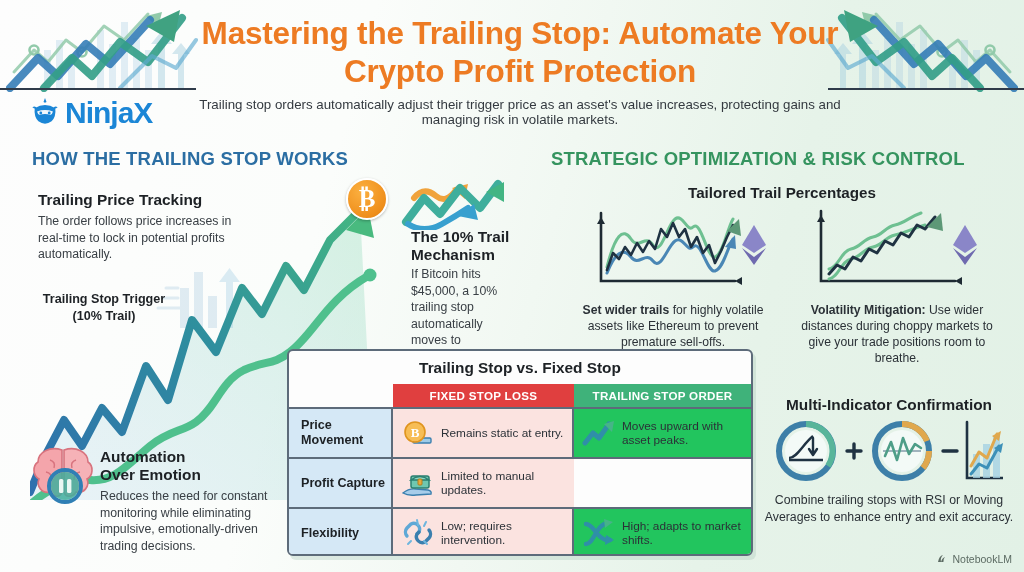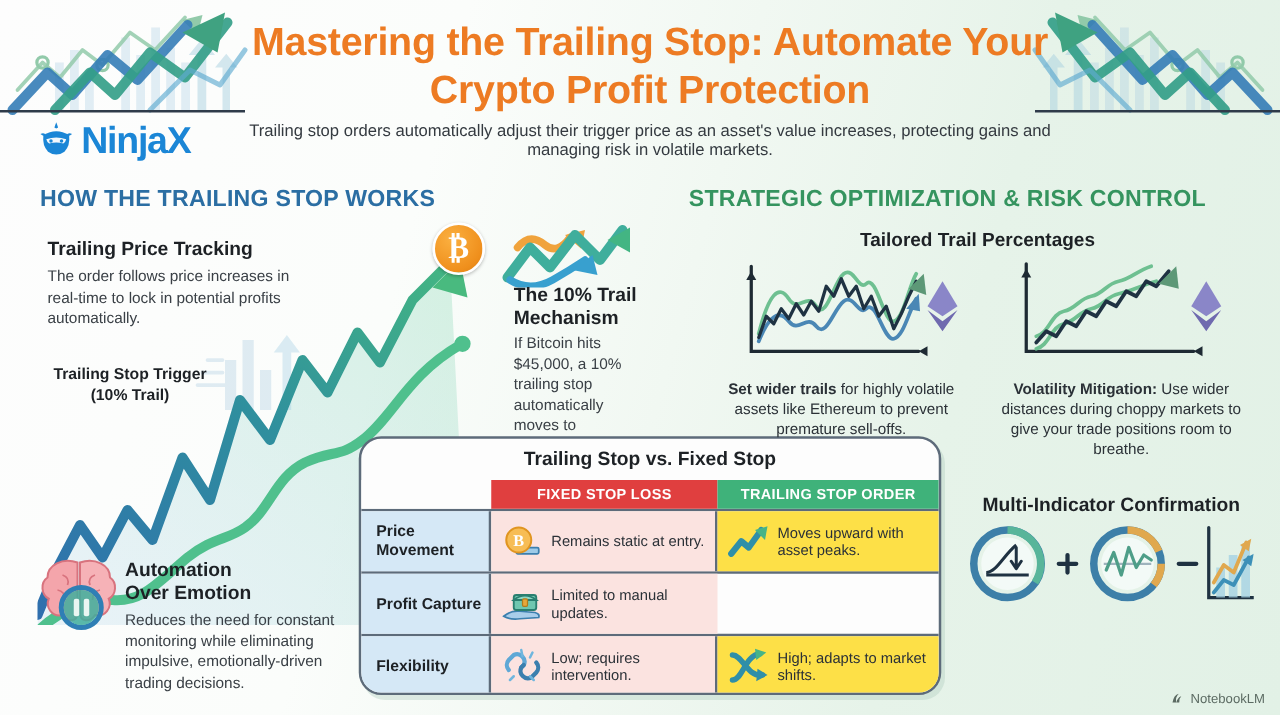--- a/index.html
+++ b/index.html
@@ -83,21 +83,21 @@
   #mech-body  { position: absolute; top: 96px; left: 411px; width: 100px; }
 
   
   #brain-icon { position: absolute; top: 274px; left: 30px; width: 66px; height: 62px; }
   #auto-title { position: absolute; top: 278px; left: 100px; width: 122px; }
   #auto-body  { position: absolute; top: 318px; left: 100px; width: 180px; }
 
   
   #table-card {
     position: absolute; top: 349px; left: 287px; width: 466px; height: 207px;
-    background: #fdfdfd; border: 2px solid #5d6b7a; border-radius: 18px;
+    background: #fdfdfd; border: 2px solid #5d6b7a; border-radius: 6px;
     overflow: hidden; box-shadow: 3px 4px 0 rgba(170,200,185,.35);
   }
   #table-title {
     height: 33px; display:flex; align-items:center; justify-content:center;
     font-size: 15.4px; font-weight: bold; color:#1d2125;
   }
   .trow { display: flex; }
   .thead-row { height: 23px; }
   .c-label { width: 104px; flex: 0 0 104px; }
   .c-fixed { width: 181px; flex: 0 0 181px; }
@@ -115,21 +115,21 @@
   .cell {
     height: 100%; display: flex; align-items: center;
     border-right: 2px solid #5d6b7a;
   }
   .cell:last-child { border-right: none; }
   .cell-label {
     background: #d5e8f6; padding-left: 12px;
     font-size: 12.6px; font-weight: bold; color:#1d2125; line-height: 15px;
   }
   .cell-fixed { background: #fbe3e0; }
-  .cell-trail { background: #fde047; }
+  .cell-trail { background: #22c55e; }
   .cell .ic { width: 34px; flex: 0 0 34px; margin-left: 8px; }
   .cell .tx { font-size: 11.8px; color:#2b3137; line-height: 14.5px; padding-left: 6px; padding-right:4px; }
 
   
   #tailored-title {
     position: absolute; top: 184px; left: 551px; width: 462px; text-align: center;
     font-size: 15.2px; font-weight: bold; color:#1d2125;
   }
   .mini { position: absolute; width: 200px; }
   #mini-a { top: 207px; left: 573px; }
@@ -419,20 +419,21 @@
         <rect x="198" y="36" width="7" height="24"></rect>
           <rect x="208" y="26" width="7" height="34"></rect>
         <rect x="218" y="18" width="7" height="42"></rect>
       </g>
       <polyline points="196,48 204,34 212,40 222,16" fill="none" stroke="#e0a84e" stroke-width="3" stroke-linejoin="round" stroke-linecap="round"></polyline>
       <path d="M217 18 l9-5 l-2 10z" fill="#e0a84e"></path>
       <polyline points="196,56 204,46 212,50 224,28" fill="none" stroke="#3d90b8" stroke-width="3" stroke-linejoin="round" stroke-linecap="round"></polyline>
       <path d="M219 30 l9-5 l-2 10z" fill="#3d90b8"></path>
     </g>
   </svg>
+  <div id="multi-body">Combine trailing stops with RSI or Moving Averages to enhance entry and exit accuracy.</div>
 
   <div id="watermark">
     <svg width="12" height="12" viewBox="0 0 12 12">
       <path d="M2 9 q1-6 5-7 q-3 3-2 7z" fill="#5c6b63"></path>
       <path d="M5 9 q1-4 4-5 q-2 2-1.6 5z" fill="#5c6b63"></path>
     </svg>
     <span>NotebookLM</span>
   </div>
 </div>
 

